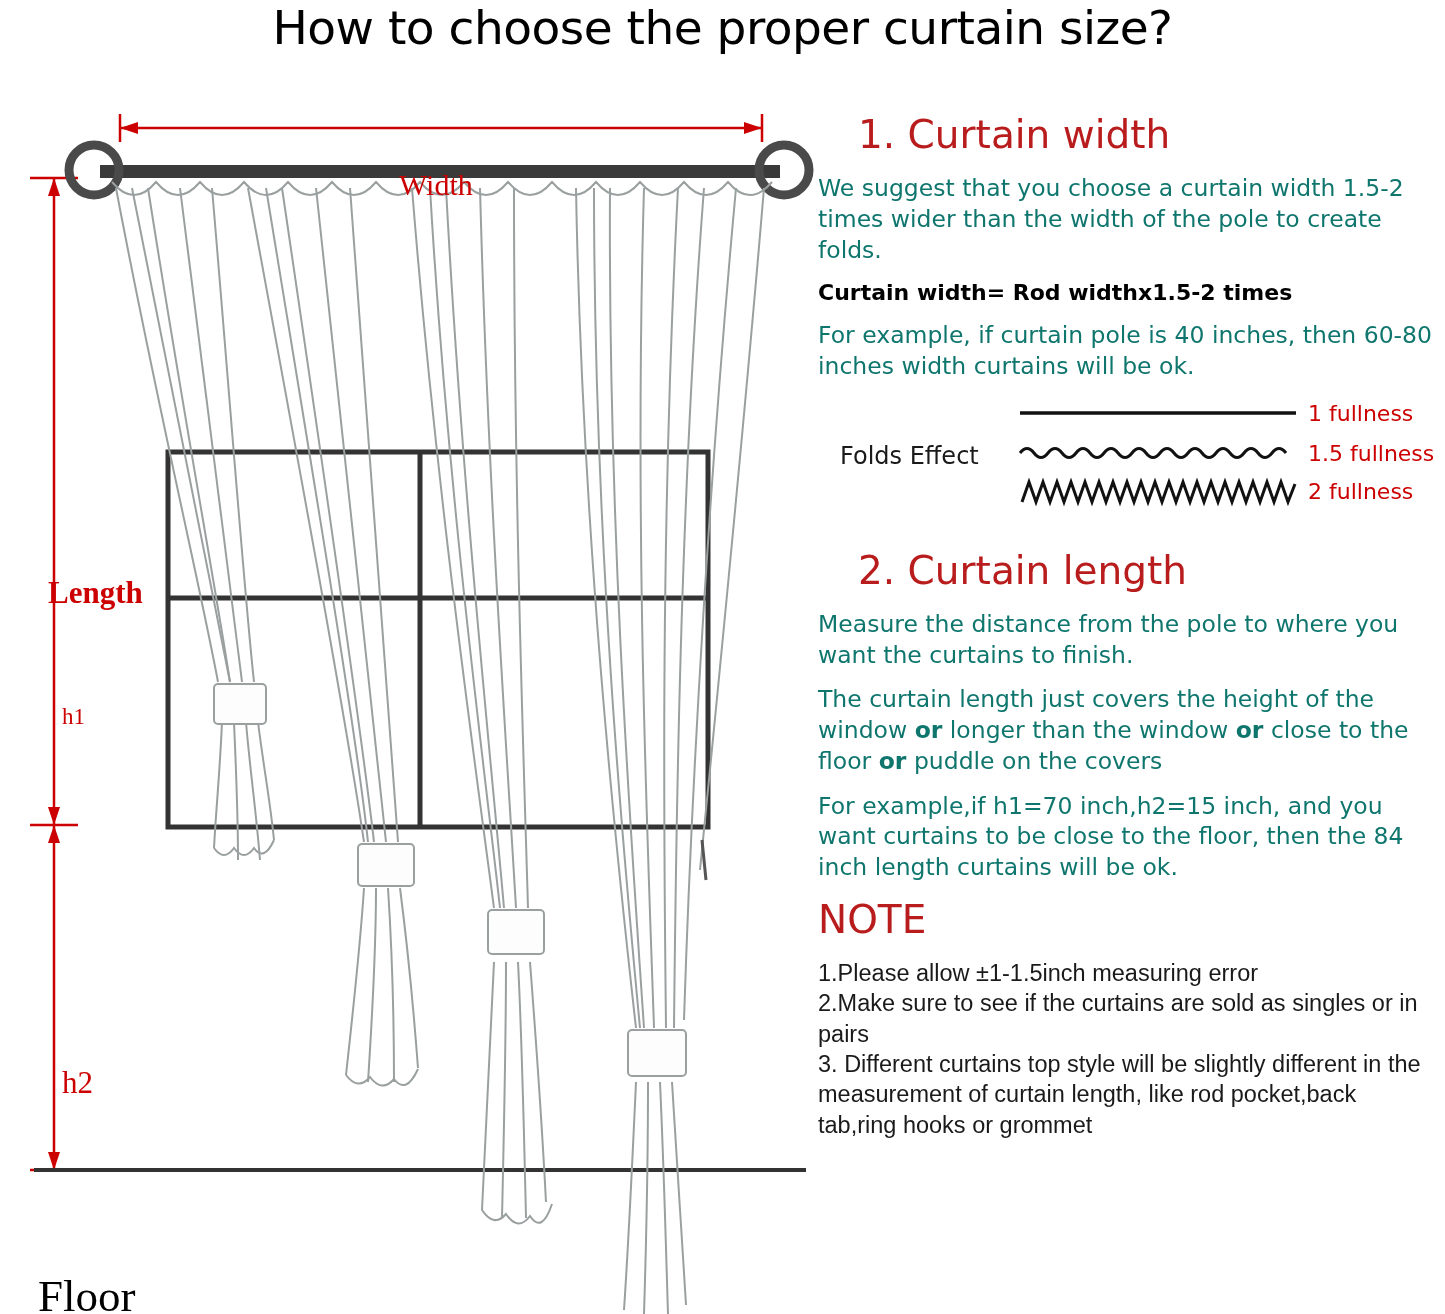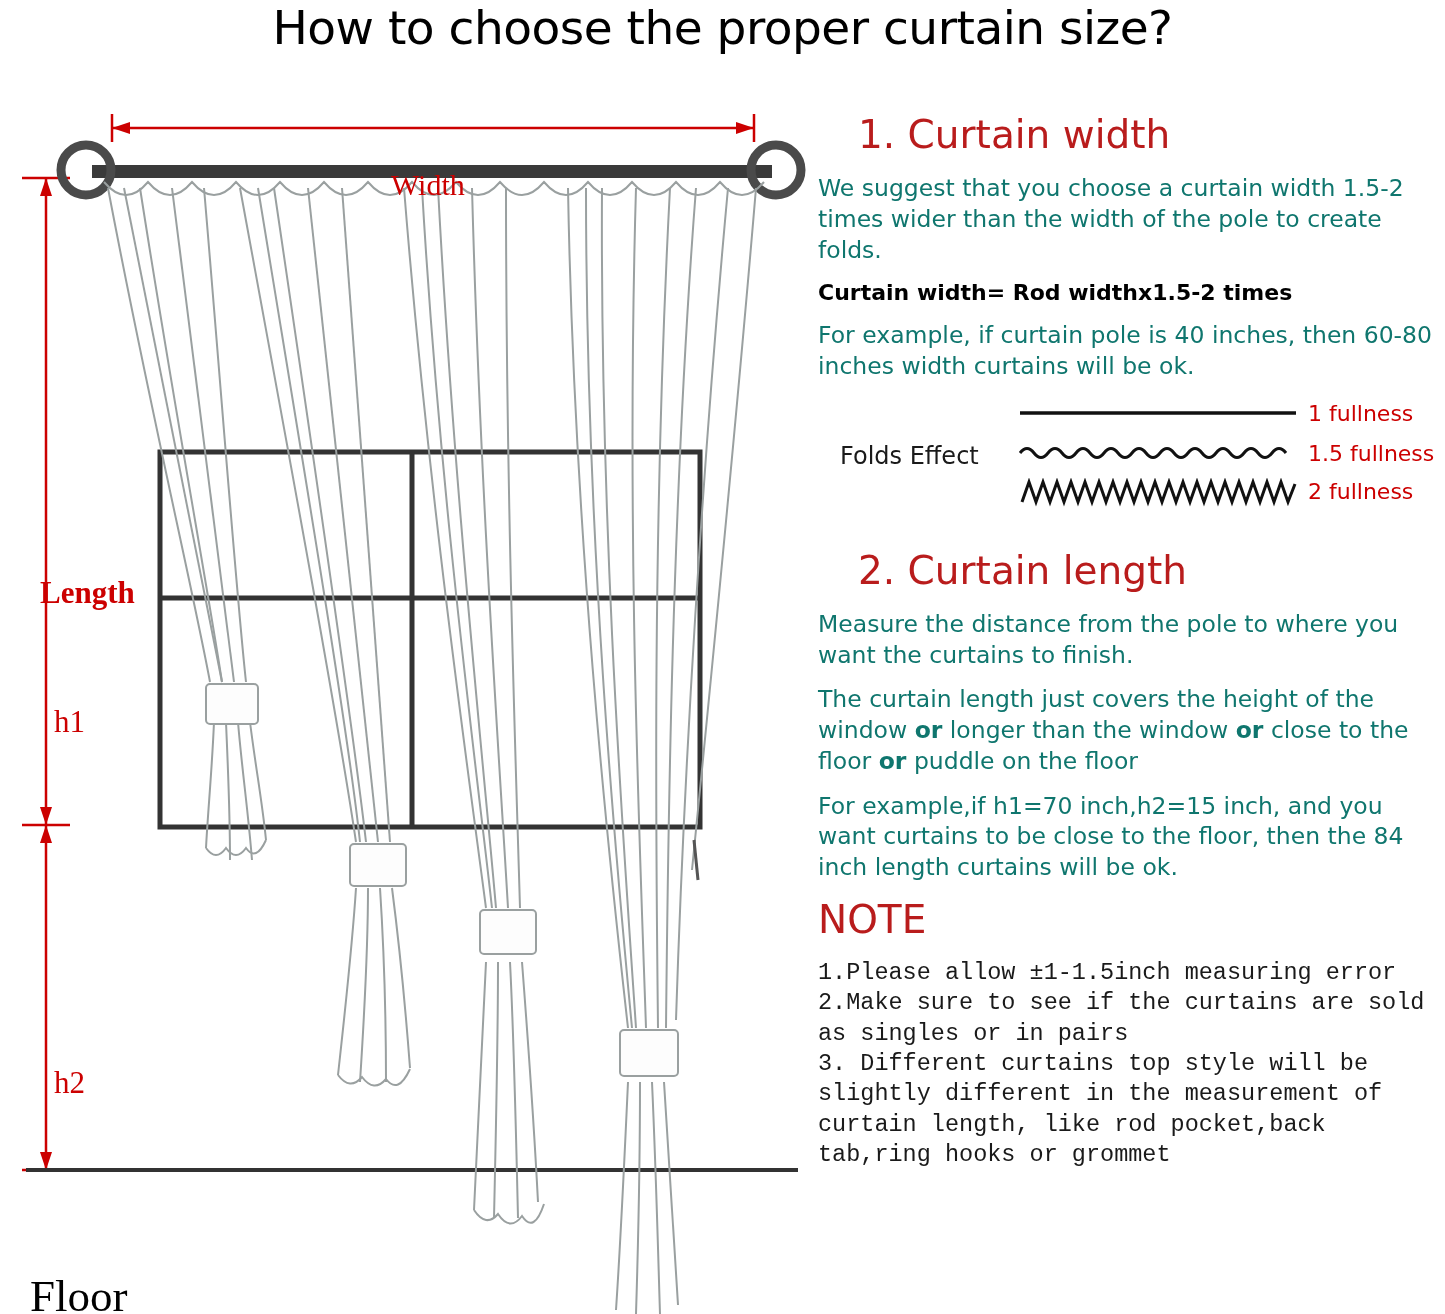--- a/index.html
+++ b/index.html
@@ -24,35 +24,35 @@
     font-size: 47px;
     font-weight: 400;
     letter-spacing: -0.5px;
     color: #000;
     white-space: nowrap;
   }
 
   
   .diagram {
     position: absolute;
-    left: 8px; top: 70px;
+    left: 16px; top: 70px;
     width: 800px;
     height: 1244px;
   }
   .diagram svg { display: block; }
 
   .lbl {
     position: absolute;
     font-family: "Liberation Serif", serif;
     color: #cc0000;
     white-space: nowrap;
   }
   .lbl-width { left: 383px; top: 98px; font-size: 30px; }
   .lbl-length { left: 32px; top: 505px; font-size: 31px; font-weight: bold; }
-  .lbl-h1 { left: 46px; top: 634px; font-size: 31px; }
+  .lbl-h1 { left: 46px; top: 634px; font-size: 23px; }
   .lbl-h2 { left: 46px; top: 995px; font-size: 31px; }
   .lbl-floor {
     position: absolute;
     left: 22px; top: 1200px;
     font-family: "Liberation Serif", serif;
     font-size: 45px;
     color: #000;
     white-space: nowrap;
   }
 
@@ -81,21 +81,21 @@
   .bold-line {
     font-family: "DejaVu Sans", sans-serif;
     font-size: 22px;
     font-weight: bold;
     line-height: 1.31;
     color: #000;
     margin: 0 0 12px 0;
     white-space: nowrap;
   }
   .note-line {
-    font-family: Liberation Mono, monospace;
+    font-family: Liberation Sans, sans-serif;
     font-size: 23.5px;
     line-height: 1.29;
     color: #1a1a1a;
     margin: 0;
   }
 
   
   .folds {
     position: relative;
     height: 118px;
@@ -260,21 +260,21 @@
       <div class="folds-row r3">
         <svg width="288" height="30" viewBox="0 0 288 30">
           <path d="M4,24 L11,4 L18,24 L25,4 L32,24 L39,4 L46,24 L53,4 L60,24 L67,4 L74,24 L81,4 L88,24 L95,4 L102,24 L109,4 L116,24 L123,4 L130,24 L137,4 L144,24 L151,4 L158,24 L165,4 L172,24 L179,4 L186,24 L193,4 L200,24 L207,4 L214,24 L221,4 L228,24 L235,4 L242,24 L249,4 L256,24 L263,4 L270,24 L277,6" stroke="#111" stroke-width="3" fill="none"></path>
         </svg>
         <span class="folds-cap">2 fullness</span>
       </div>
     </div>
 
     <h2 class="sec-head indent">2. Curtain length</h2>
     <p class="para">Measure the distance from the pole to where you want the curtains to finish.</p>
-    <p class="para"><span>The curtain length just covers the height of the window </span><b>or</b><span> longer than the window </span><b>or</b><span> close to the floor </span><b>or</b><span> puddle on the floor</span></p>
+    <p class="para"><span>The curtain length just covers the height of the window </span><b>or</b><span> longer than the window </span><b>or</b><span> close to the floor </span><b>or</b><span> puddle on the covers</span></p>
     <p class="para">For example,if h1=70 inch,h2=15 inch, and you want curtains to be close to the floor, then the 84 inch length curtains will be ok.</p>
 
     <div class="note-block">
       <h2 class="sec-head">NOTE</h2>
       <p class="note-line">1.Please allow ±1-1.5inch measuring error</p>
       <p class="note-line">2.Make sure to see if the curtains are sold as singles or in pairs</p>
       <p class="note-line">3. Different curtains top style will be slightly different in the measurement of curtain length, like rod pocket,back tab,ring hooks or grommet</p>
     </div>
   </div>
 

